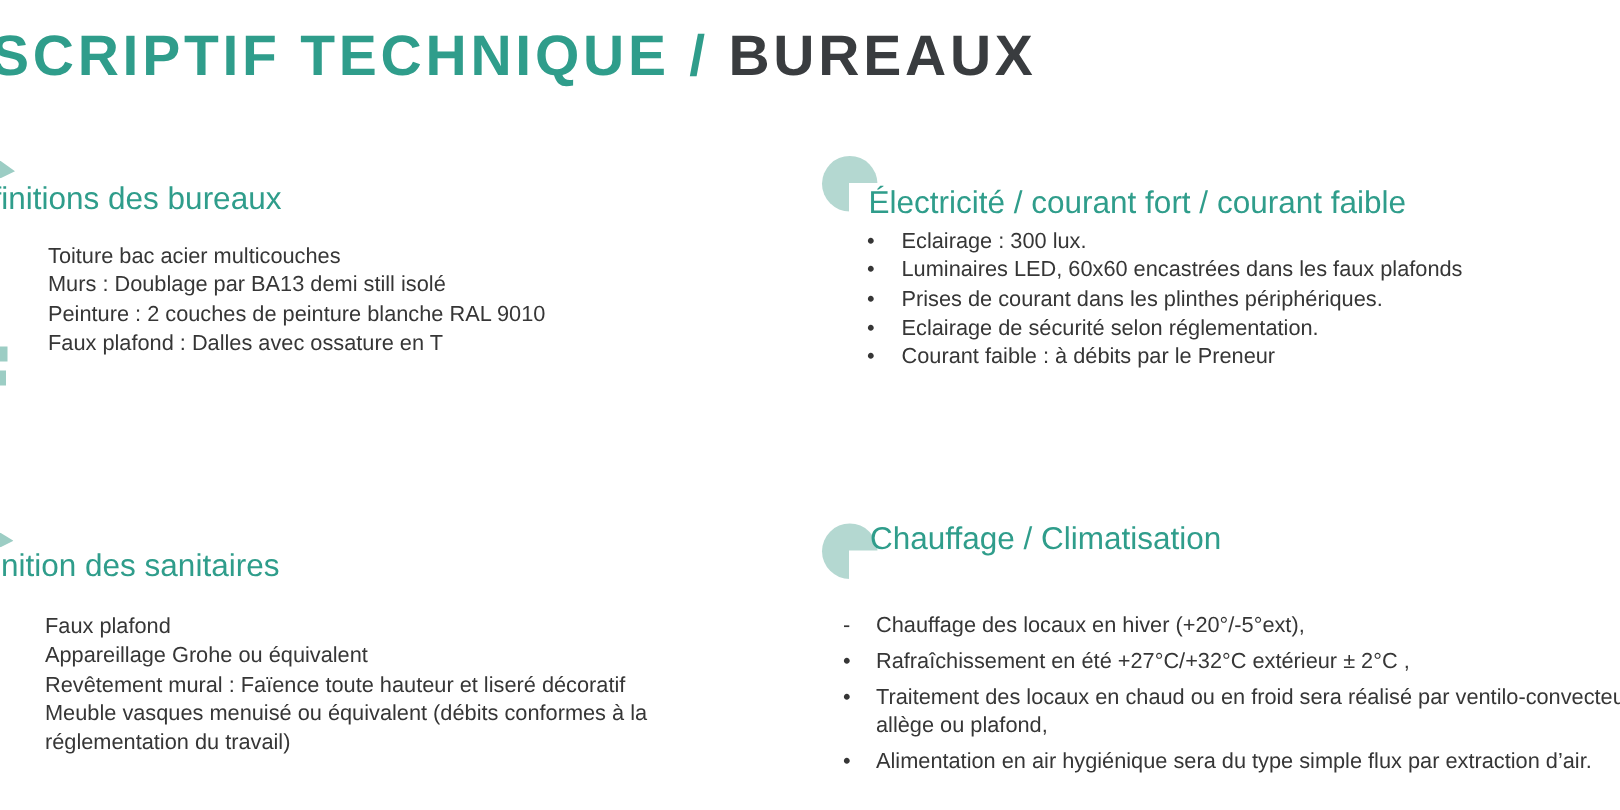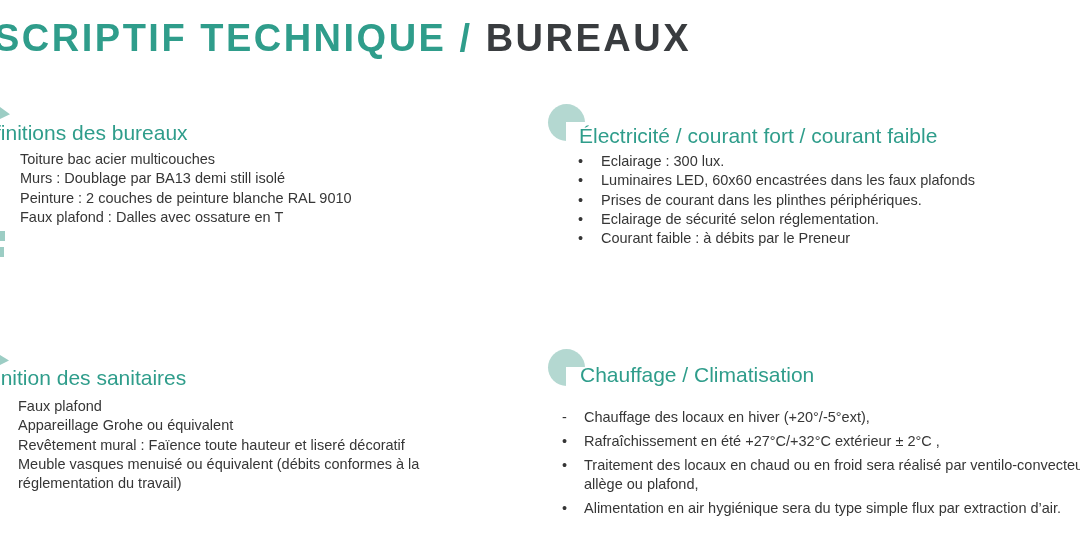--- a/index.html
+++ b/index.html
@@ -21,21 +21,21 @@
   }
   
   .marker{
     position:absolute;width:37px;height:37px;border-radius:50%;background:#b4d8d1;
   }
   .marker::after{
     content:"";position:absolute;left:18px;top:18px;width:26px;height:26px;background:#ffffff;
   }
   
   .plainlist{
-    position:absolute;margin:0;padding:0;list-style:none;
+    position:absolute;margin:12px;padding:0;list-style:none;
     font-size:14.5px;line-height:19.3px;color:#363636;
   }
   
   .bullist{
     position:absolute;margin:0;padding:0;list-style:none;
     font-size:14.5px;line-height:19.3px;color:#363636;
   }
   .bullist li{position:relative;}
   .bullist .b{position:absolute;left:0;top:0;}
   .ul-elec li{padding-left:23px;}
@@ -43,21 +43,21 @@
   .ln{white-space:nowrap;}
   
   .h-bureaux{left:-5px;top:119px;}
   .ul-bureaux{left:20px;top:150px;}
   .mk-elec{left:548px;top:104px;}
   .h-elec{left:579px;top:122px;text-align:right;}
   .ul-elec{left:578px;top:152px;}
   .h-sanit{left:-4px;top:364px;}
   .ul-sanit{left:18px;top:397px;width:465px;}
   .mk-chauf{left:548px;top:349px;}
-  .h-chauf{left:580px;top:361px;text-align:center;}
+  .h-chauf{left:580px;top:346px;text-align:center;}
   .ul-chauf{left:562px;top:408px;}
   
   .frag{position:absolute;background:#9ccdc4;}
   .frag-1{left:0;top:107px;width:10px;height:12px;clip-path:polygon(0 0,100% 60%,0 100%);}
   .frag-2{left:0;top:231px;width:5px;height:10px;}
   .frag-3{left:0;top:247px;width:4px;height:10px;}
   .frag-4{left:0;top:355px;width:9px;height:10px;clip-path:polygon(0 0,100% 55%,0 100%);}
 </style>
 </head>
 <body>

